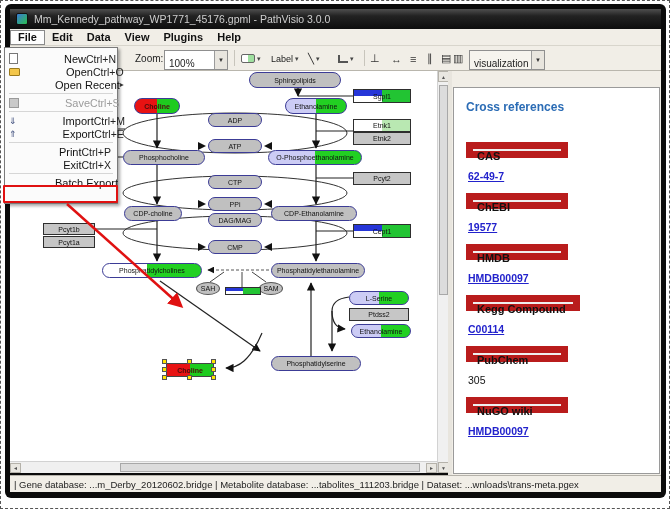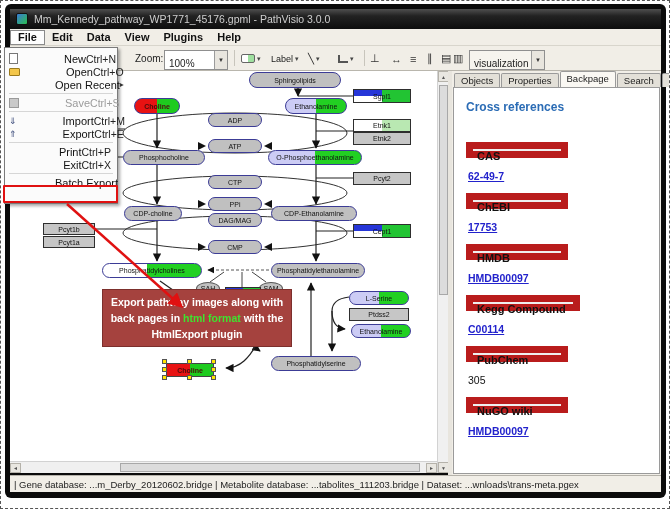--- a/index.html
+++ b/index.html
@@ -250,54 +250,44 @@
     <div class="node red-green" style="left:156px;top:292px;width:48px;height:14px;border:1px solid #444">Choline</div>
     <div class="handle" style="left:152px;top:288px"></div>
     <div class="handle" style="left:177px;top:288px"></div>
     <div class="handle" style="left:201px;top:288px"></div>
     <div class="handle" style="left:152px;top:296px"></div>
     <div class="handle" style="left:201px;top:296px"></div>
     <div class="handle" style="left:152px;top:304px"></div>
     <div class="handle" style="left:177px;top:304px"></div>
     <div class="handle" style="left:201px;top:304px"></div>
 
-    <div class="callout">
-      <span>Export pathway images along with back pages in </span><span class="hl">html format</span><span> with the HtmlExport plugin</span>
-    </div>
   </div>
 
   <div class="vscroll">
     <div class="sbtn" style="left:0;top:0;width:11px;height:11px">▲</div>
     <div class="vthumb"></div>
     <div class="sbtn" style="left:0;bottom:0;width:11px;height:11px">▼</div>
   </div>
   <div class="splitter"></div>
 
   <div class="hscroll">
     <div class="sbtn" style="left:0;top:1px;width:11px;height:10px">◄</div>
     <div class="hthumb"></div>
     <div class="sbtn" style="right:0;top:1px;width:11px;height:10px">►</div>
   </div>
 
   <div class="sidebar">
-    <div class="tabs">
-      <div class="tab">Objects</div>
-      <div class="tab">Properties</div>
-      <div class="tab active">Backpage</div>
-      <div class="tab">Search</div>
-      <div class="tab">Legend</div>
-    </div>
     <div class="side-content">
       <div class="xref-heading">Cross references</div>
 
       <div class="ref-head">CAS</div>
       <a class="ref-link">62-49-7</a>
 
       <div class="ref-head">ChEBI</div>
-      <a class="ref-link">17753</a>
+      <a class="ref-link">19577</a>
 
       <div class="ref-head">HMDB</div>
       <a class="ref-link">HMDB00097</a>
 
       <div class="ref-head wide">Kegg Compound</div>
       <a class="ref-link">C00114</a>
 
       <div class="ref-head">PubChem</div>
       <span class="ref-plain">305</span>
 

